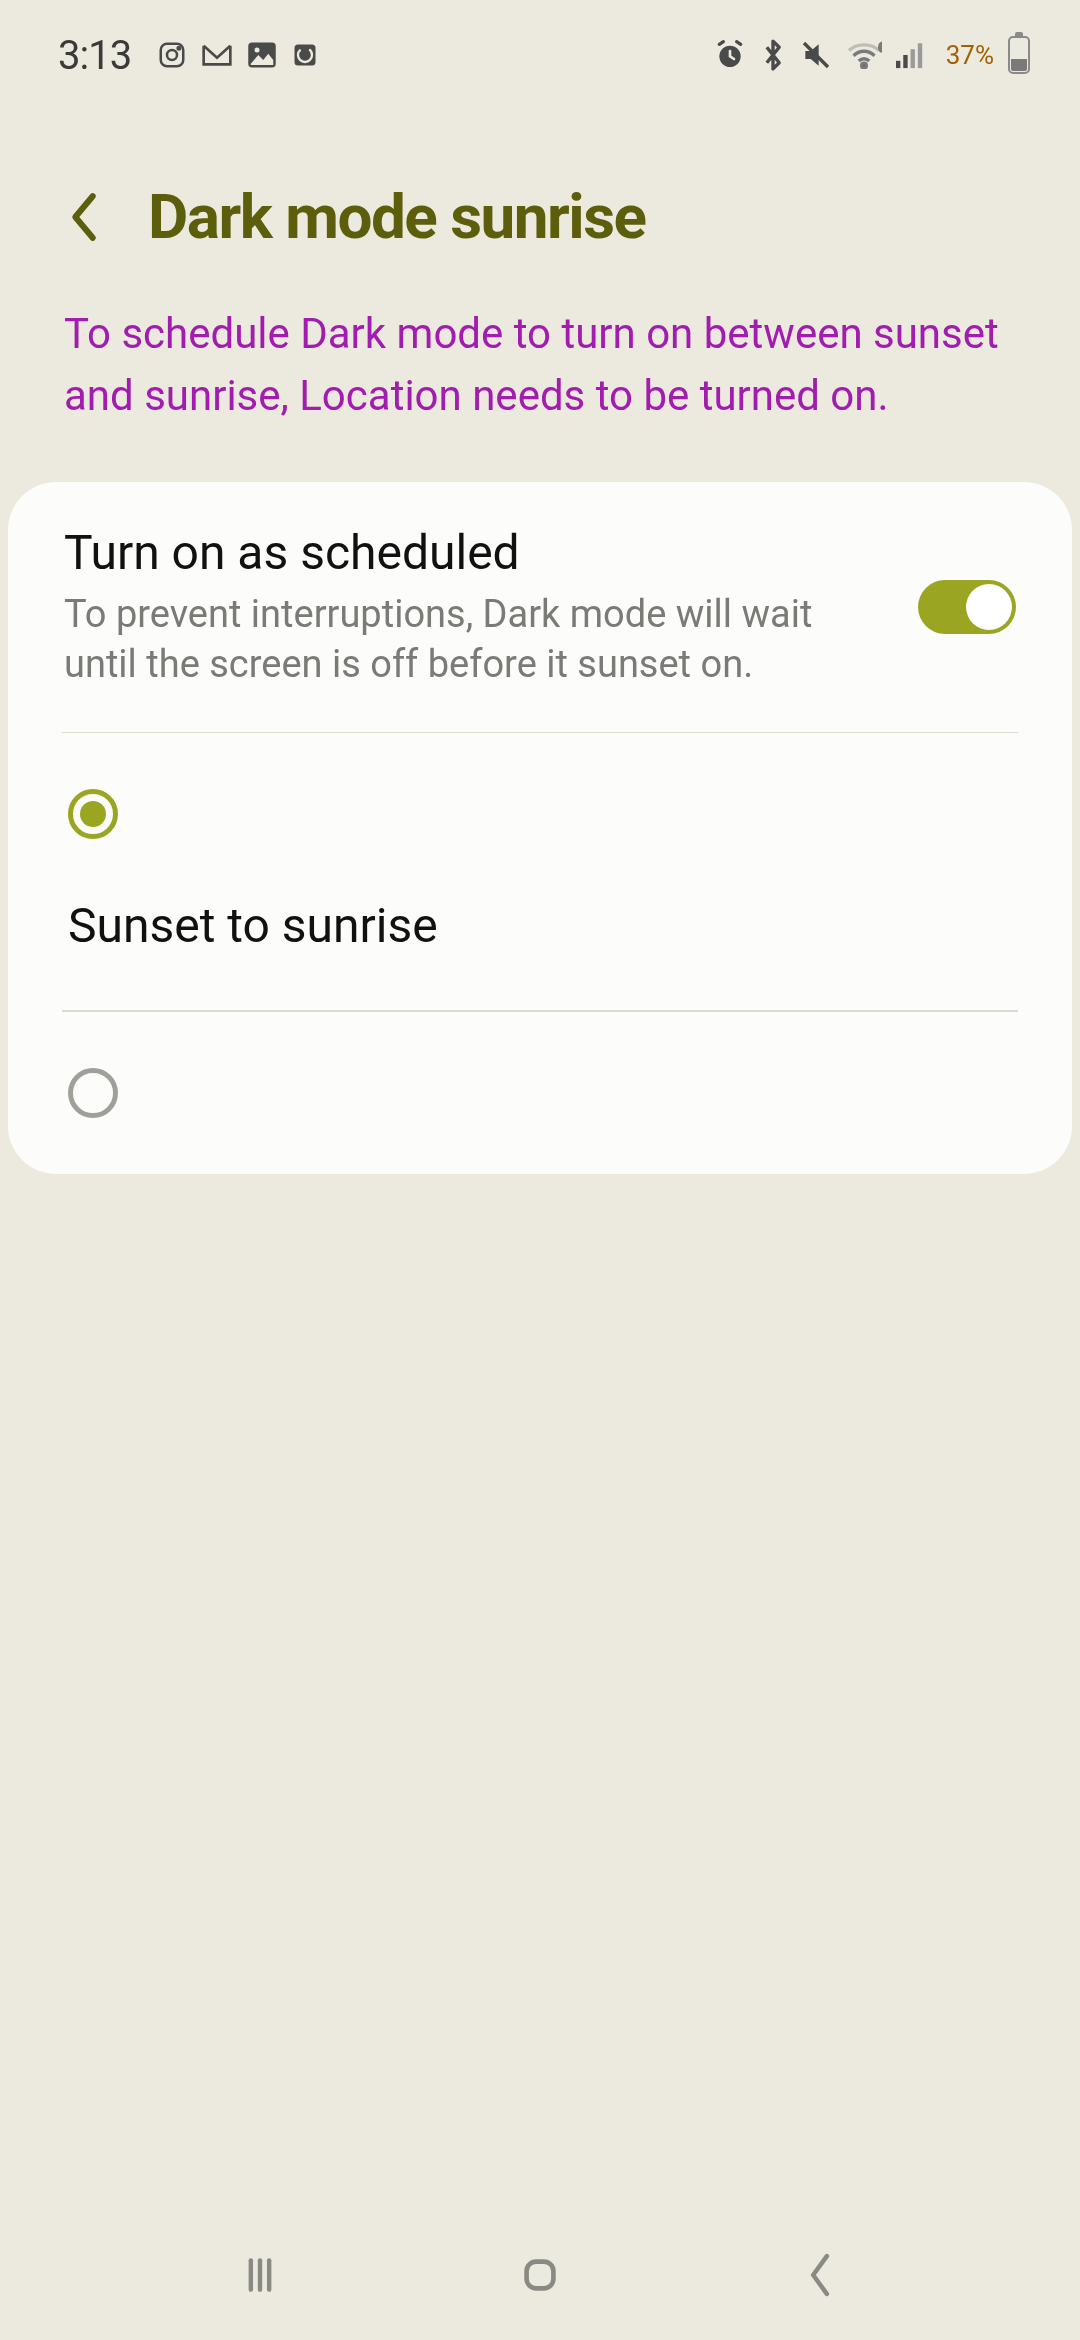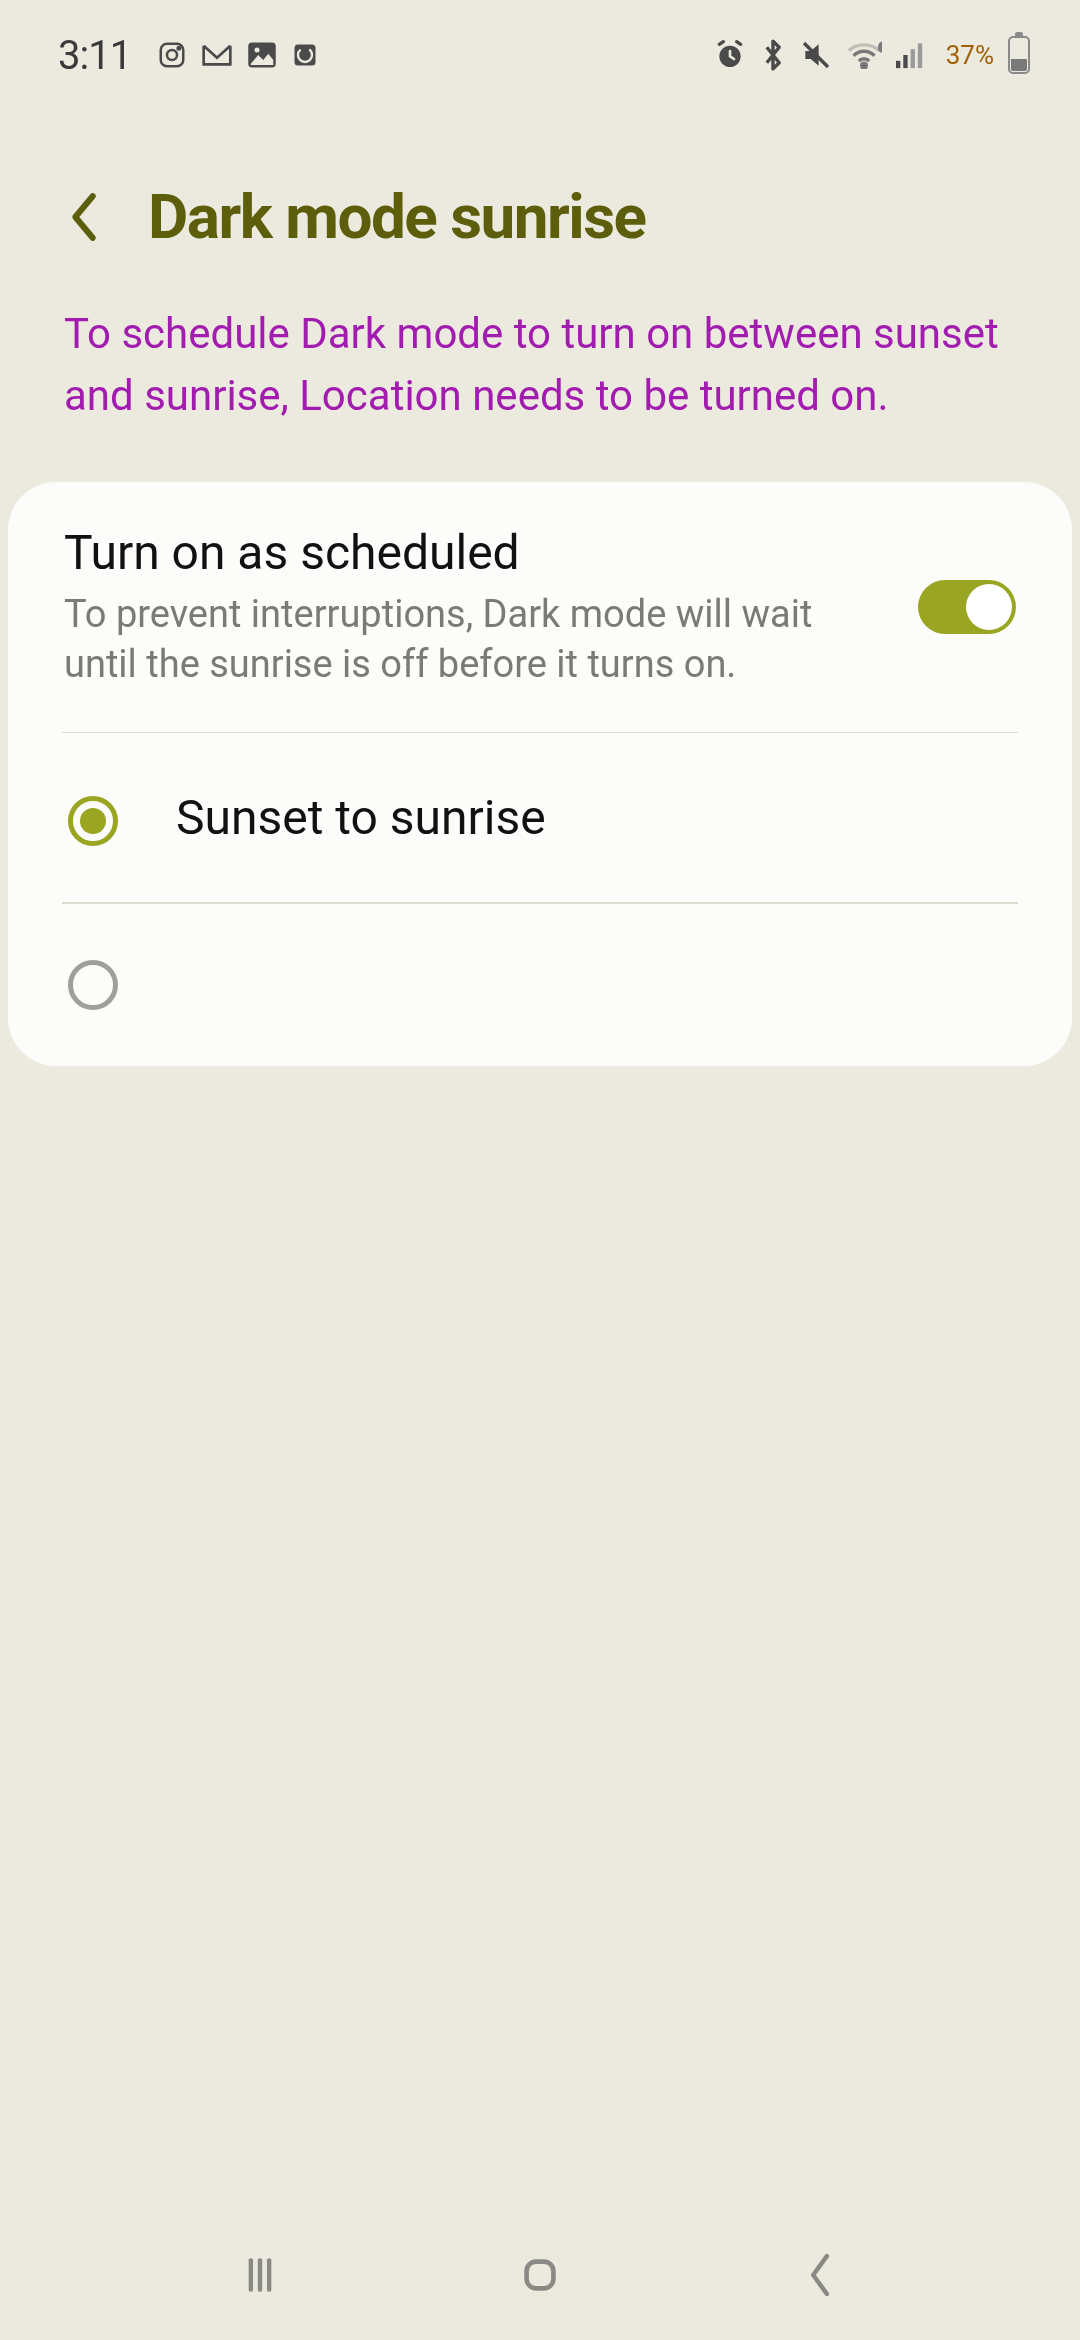--- a/index.html
+++ b/index.html
@@ -144,23 +144,24 @@
   }
 
   .divider {
     height: 1.5px;
     background: #dedad0;
     margin: 0 54px;
   }
 
   .radio-row {
     display: flex;
-    align-items: flex-end;
+    align-items: flex-start;
     padding: 56px 56px 56px 60px;
     gap: 58px;
+    flex-direction: column;
   }
   .radio {
     width: 50px; height: 50px;
     border-radius: 50%;
     border: 5px solid #a0a09a;
     flex-shrink: 0;
     position: relative;
   }
   .radio.selected {
     border-color: #9aa521;
@@ -193,21 +194,21 @@
     align-items: center;
     justify-content: center;
     color: #8a8a84;
   }
 </style>
 </head>
 <body>
 
 <div class="status-bar">
   <div class="status-left">
-    <span class="status-time">3:11</span>
+    <span class="status-time">3:13</span>
     <span class="status-icon">
       <svg width="30" height="30" viewBox="0 0 24 24" fill="none" stroke="#4a4a4a" stroke-width="2">
           <rect x="3" y="3" width="18" height="18" rx="5"></rect>
           <circle cx="12" cy="12" r="4"></circle>
           <circle cx="17.5" cy="6.5" r="1" fill="#4a4a4a"></circle>
         </svg>
     </span>
     <span class="status-icon">
       <svg width="32" height="26" viewBox="0 0 24 18" fill="none" stroke="#4a4a4a" stroke-width="2">
           <path d="M2 2 L12 11 L22 2 M2 2 V16 H22 V2"></path>
@@ -281,21 +282,21 @@
   <h1 class="page-title">Dark mode sunrise</h1>
 </div>
 
 <p class="description">To schedule Dark mode to turn on between sunset and sunrise, Location needs to be turned on.</p>
 
 <div class="card">
 
   <div class="setting-row">
     <div class="setting-text">
       <div class="setting-title">Turn on as scheduled</div>
-      <div class="setting-sub">To prevent interruptions, Dark mode will wait until the sunrise is off before it turns on.</div>
+      <div class="setting-sub">To prevent interruptions, Dark mode will wait until the screen is off before it sunset on.</div>
     </div>
     <div class="toggle">
       <div class="toggle-knob"></div>
     </div>
   </div>
 
   <div class="divider"></div>
 
   <div class="radio-row">
     <div class="radio selected"></div>

